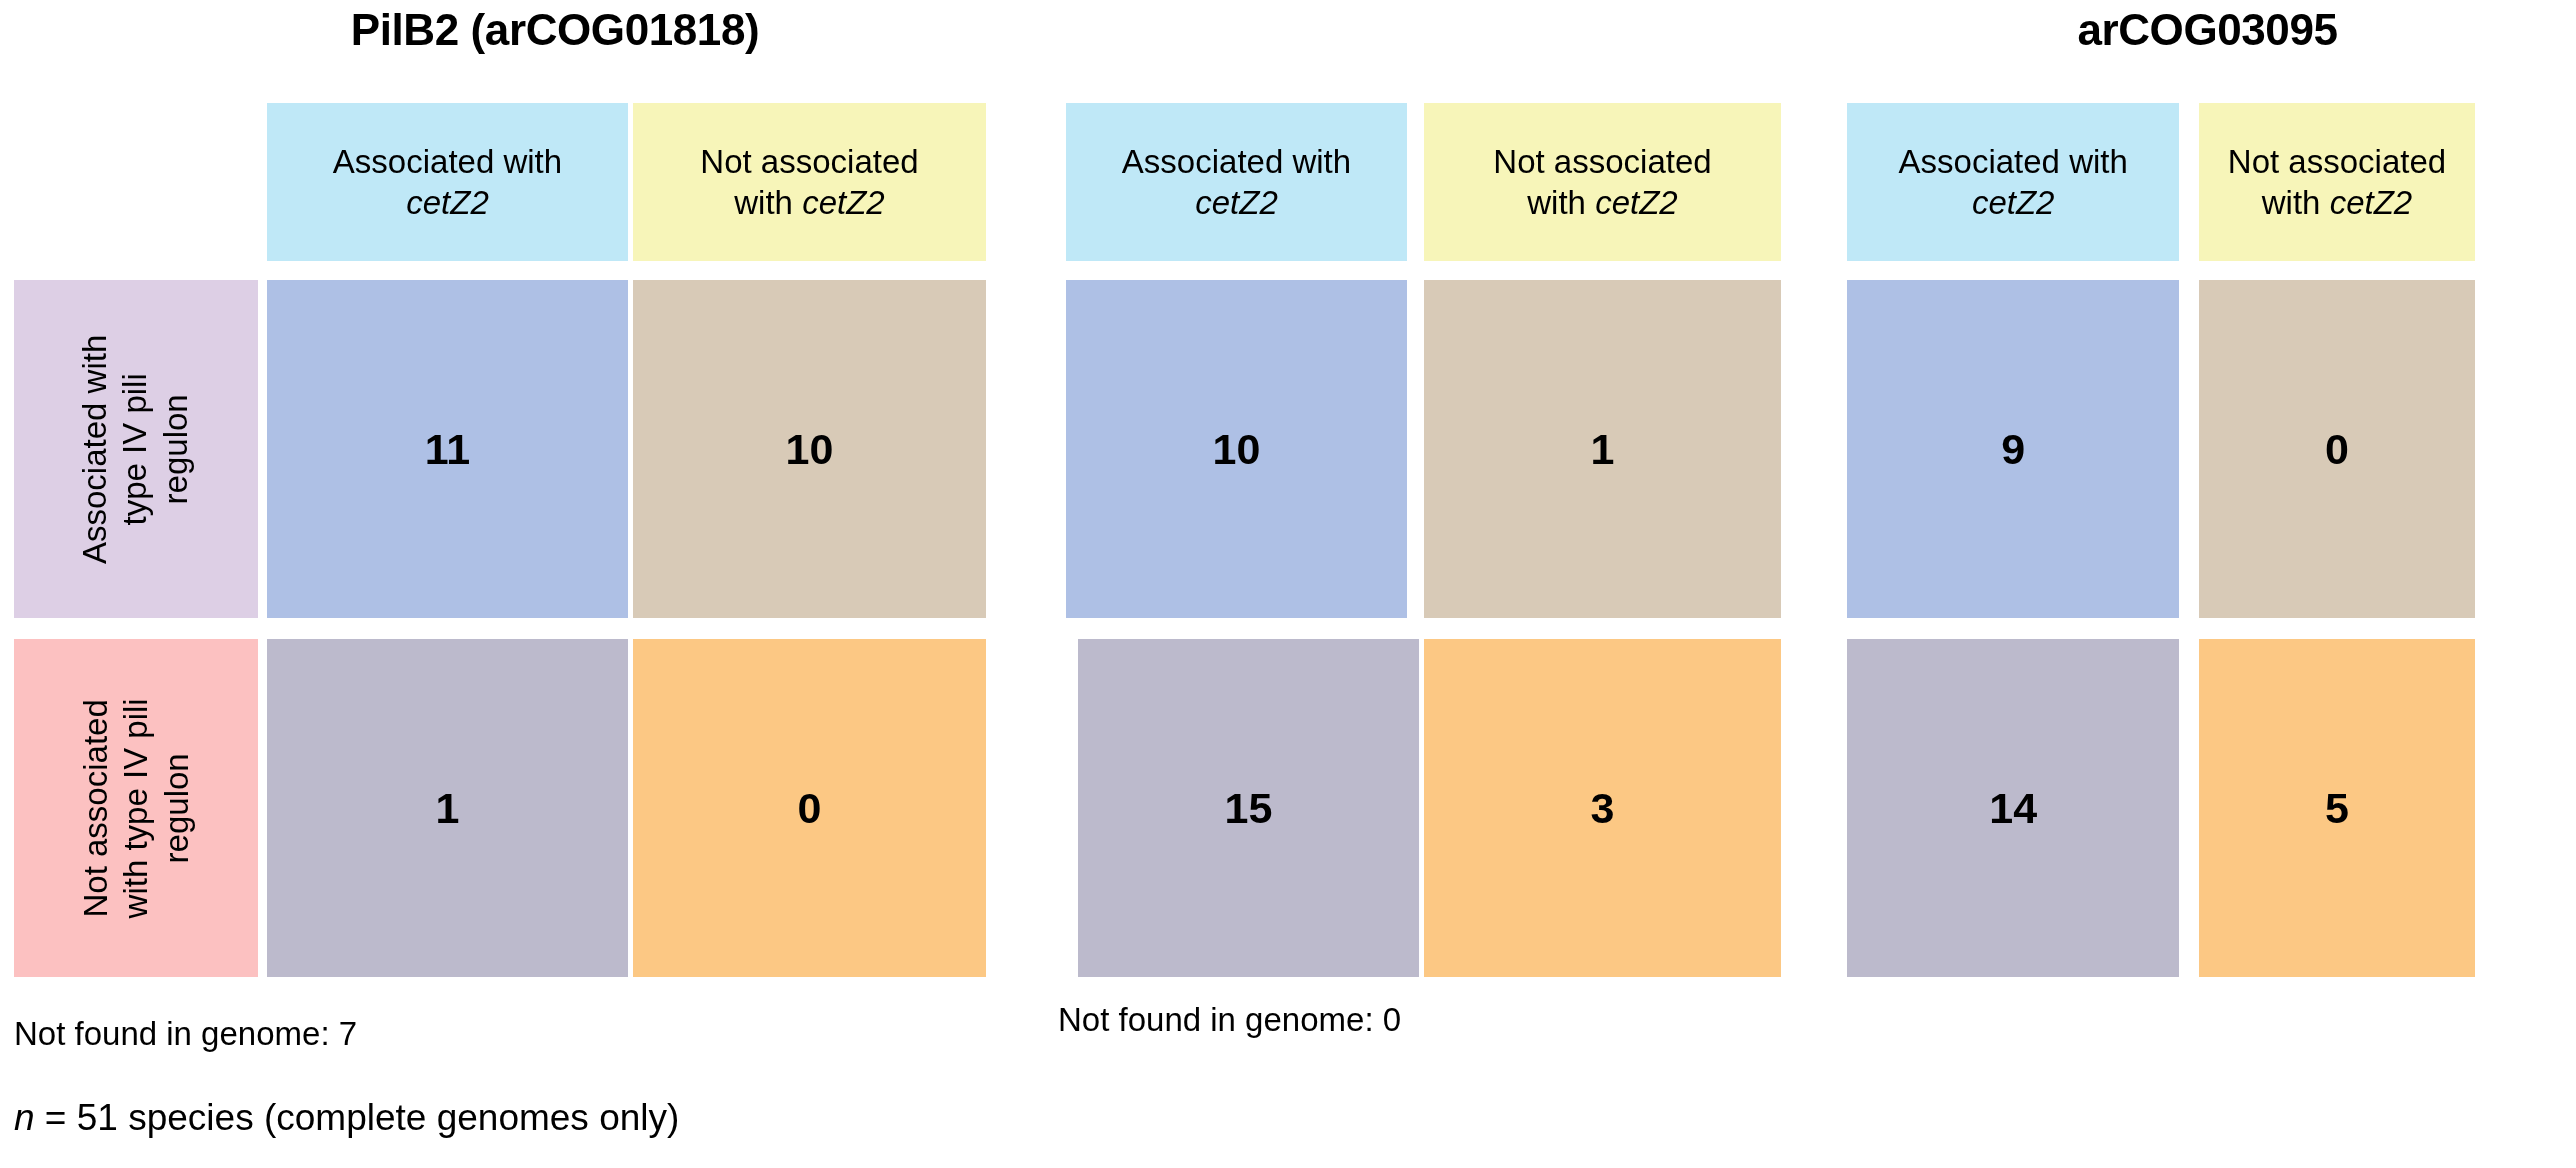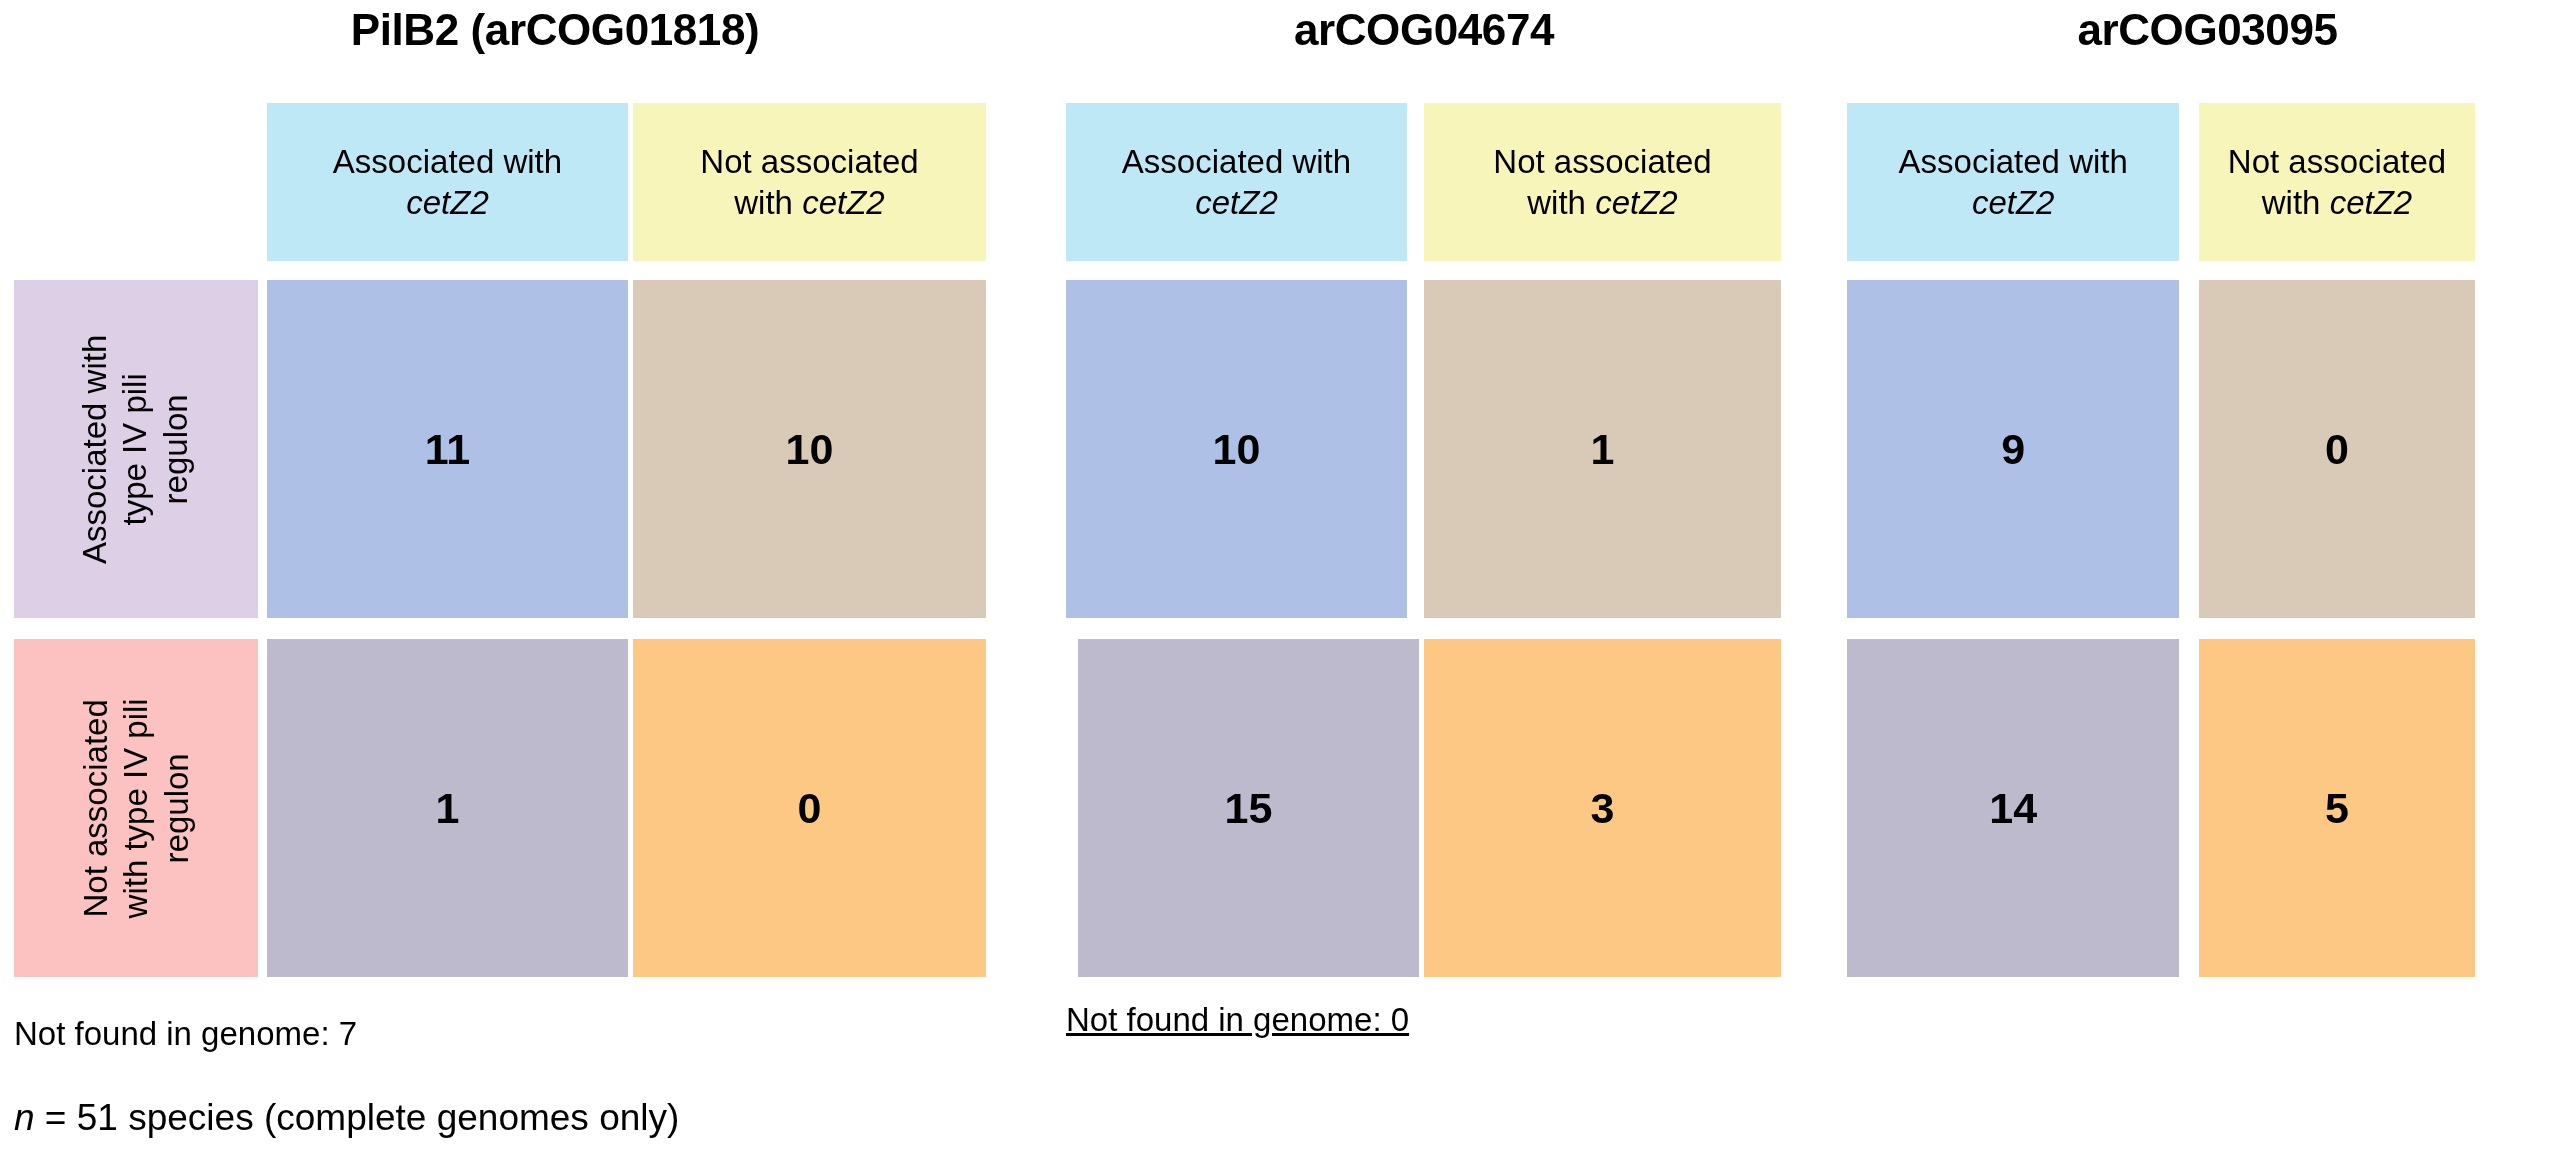--- a/index.html
+++ b/index.html
@@ -186,21 +186,20 @@
           <div class="cell" style="left:633px; width:353px; background:#fcc884;">0</div>
         </div>
 
       </div>
     </div>
 
     <div class="footnote" style="left:14px; top:1014px;">Not found in genome: 7</div>
   </div>
 
   <div class="panel" id="panel-1" style="left:1046px; width:785px;">
-    <div class="panel-title" style="left:0px; width:756px;">arCOG04674</div>
 
     <div class="grid">
 
       <div class="col-headers">
         <div class="col-header" style="left:20px; width:341px; background:#bfe8f7;">
           <span class="txt">
             <span>Associated with</span><br>
             <em>cetZ2</em>
           </span>
         </div>
@@ -220,21 +219,21 @@
         </div>
 
         <div class="row r1">
           <div class="cell" style="left:20px; width:341px; background:#bcbacc;margin-left:12px;">15</div>
           <div class="cell" style="left:378px; width:357px; background:#fcc884;">3</div>
         </div>
 
       </div>
     </div>
 
-    <div class="footnote" style="left:20px; top:1000px;text-decoration:underline;">Not found in genome: 0</div>
+    <div class="footnote" style="left:12px; top:1000px;">Not found in genome: 0</div>
   </div>
 
   <div class="panel" id="panel-2" style="left:1838px; width:738px;">
     <div class="panel-title" style="left:16px; width:707px;">arCOG03095</div>
 
     <div class="grid">
 
       <div class="col-headers">
         <div class="col-header" style="left:9.2px; width:332px; background:#bfe8f7;">
           <span class="txt">

